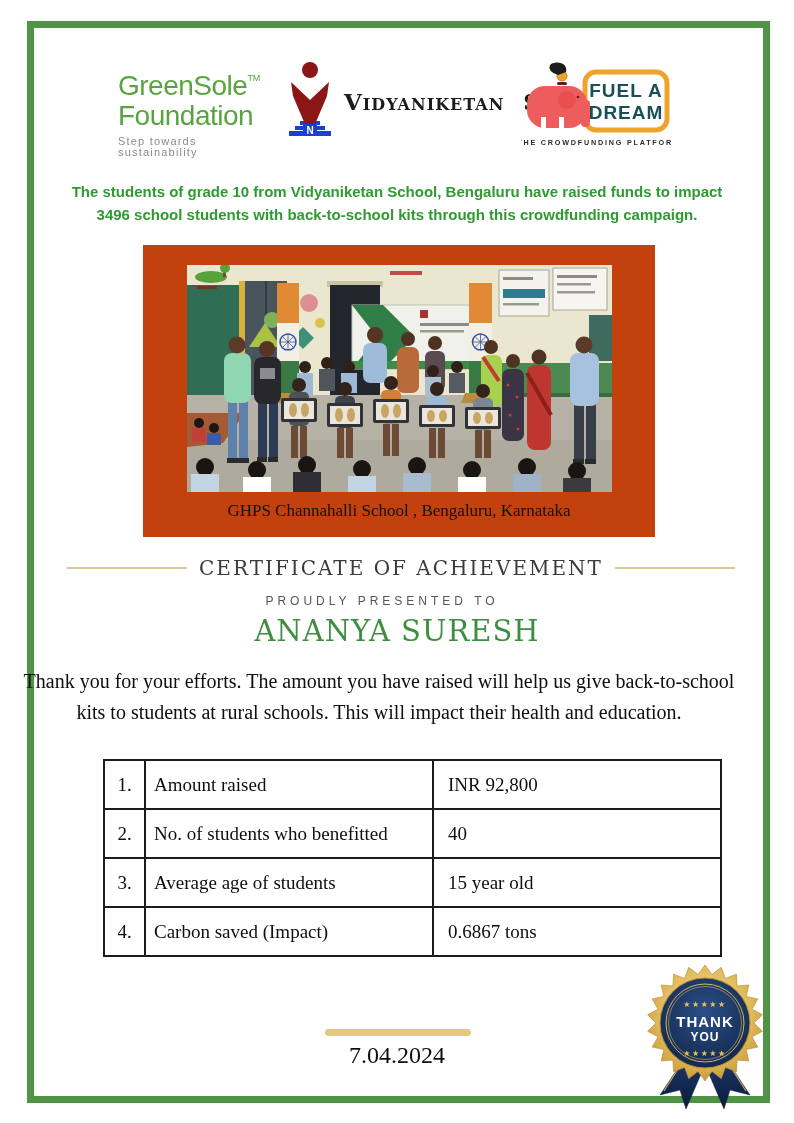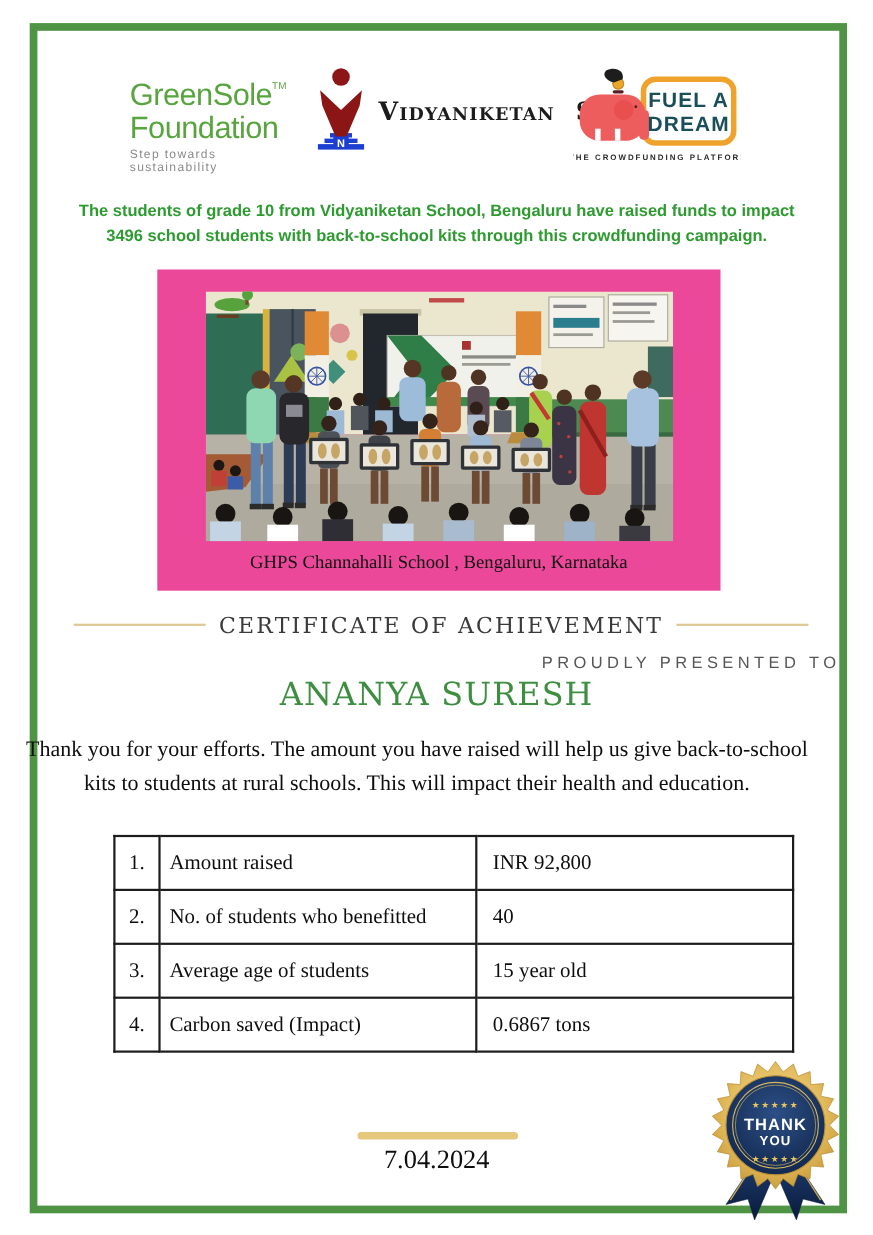--- a/index.html
+++ b/index.html
@@ -31,36 +31,36 @@
   .fd-logo{left:521px;top:60px;}
 
   
   .intro{
     left:57px;top:180px;width:680px;text-align:center;
     font-family:"Liberation Sans",sans-serif;font-weight:bold;
     font-size:15px;line-height:1.55;color:#2e9b31;
   }
 
   
-  .photo-box{left:143px;top:245px;width:512px;height:292px;background:#ec4899;}
+  .photo-box{left:143px;top:245px;width:512px;height:292px;background:#c2410c;}
   .photo-box svg{display:block;margin:20px auto 0 auto;}
   .photo-caption{
     text-align:center;margin-top:9px;font-size:17px;color:#111;
     font-family:"Liberation Serif",serif;
   }
 
   
   .title-row{left:4px;top:556px;width:794px;display:flex;align-items:center;justify-content:center;gap:12px;}
   .title-line{width:120px;height:2px;background:#ddc894;}
   .title-text{
     font-family:"DejaVu Serif",serif;font-size:20px;color:#3a3a3a;letter-spacing:2px;white-space:nowrap;
   }
   .subtitle{
-    left:0;top:594px;width:764px;text-align:right;
-    font-family:"Liberation Sans",sans-serif;font-size:15px;color:#565656;letter-spacing:4px;
+    left:0;top:594px;width:764px;text-align:center;
+    font-family:"Liberation Sans",sans-serif;font-size:12px;color:#565656;letter-spacing:4px;
   }
   .recipient{
     left:0;top:614px;width:794px;text-align:center;
     font-family:"DejaVu Serif",serif;font-size:29px;color:#3e8e41;letter-spacing:1px;
   }
   .message{
     left:17px;top:666px;width:724px;text-align:center;
     font-size:20px;line-height:1.55;color:#0e0e0e;
   }
 

